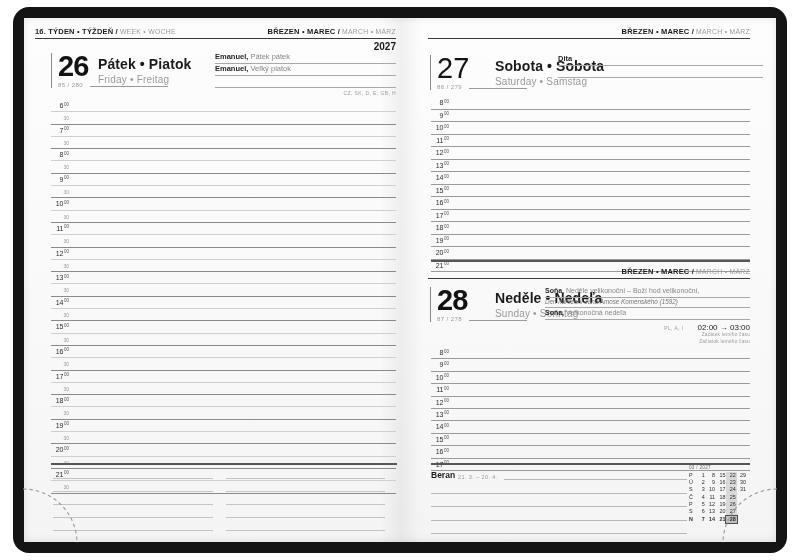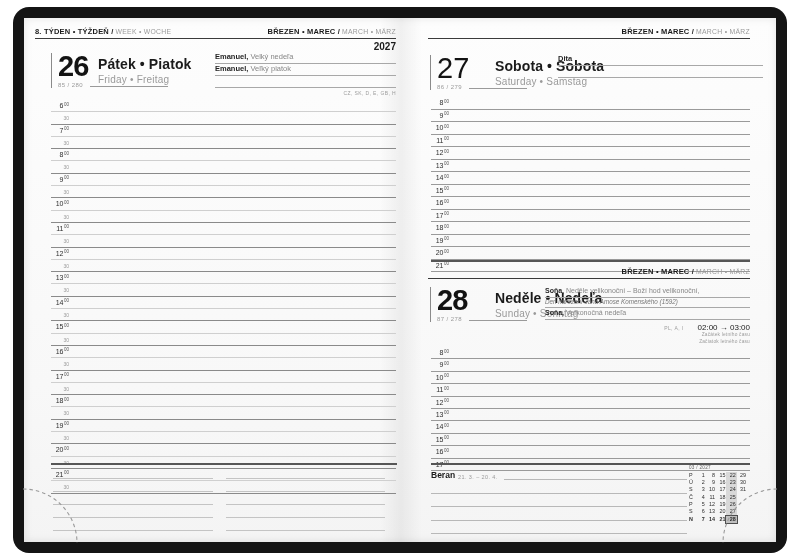--- a/index.html
+++ b/index.html
@@ -109,21 +109,21 @@
 <body>
 
 <div class="canvas">
   <div class="cover">
     <div class="sheet">
       <div class="gutter"></div>
 
       <div class="page page-left">
         <div class="hdr">
           <div>
-            <span class="hb">8. TÝDEN • TÝŽDEŇ /</span><span class="hl">WEEK • WOCHE</span>
+            <span class="hb">16. TÝDEN • TÝŽDEŇ /</span><span class="hl">WEEK • WOCHE</span>
           </div>
           <div>
             <span class="hb">BŘEZEN • MAREC /</span><span class="hl">MARCH • MÄRZ</span>
           </div>
         </div>
         <div class="year">2027</div>
 
         <div class="dayblock db-fri">
           <div class="numcol">
             <div class="daynum">26</div>
@@ -131,21 +131,21 @@
               <span class="doy">85 / 280</span>
               <span class="doyline w78"></span>
             </div>
           </div>
           <div class="daynames dn-fri">
             <div class="dn-local">Pátek • Piatok</div>
             <div class="dn-intl">Friday • Freitag</div>
           </div>
           <div class="entries en-fri">
             <div class="entry">
-              <span class="eb">Emanuel,</span><span class="er"> Velký nedeľa</span>
+              <span class="eb">Emanuel,</span><span class="er"> Pátek pátek</span>
             </div>
             <div class="entry">
               <span class="eb">Emanuel,</span><span class="er"> Veľký piatok</span>
             </div>
             <div class="entry"></div>
             <div class="countries">CZ, SK, D, E, GB, H</div>
           </div>
         </div>
 
         <div class="tgrid tg-fri">

